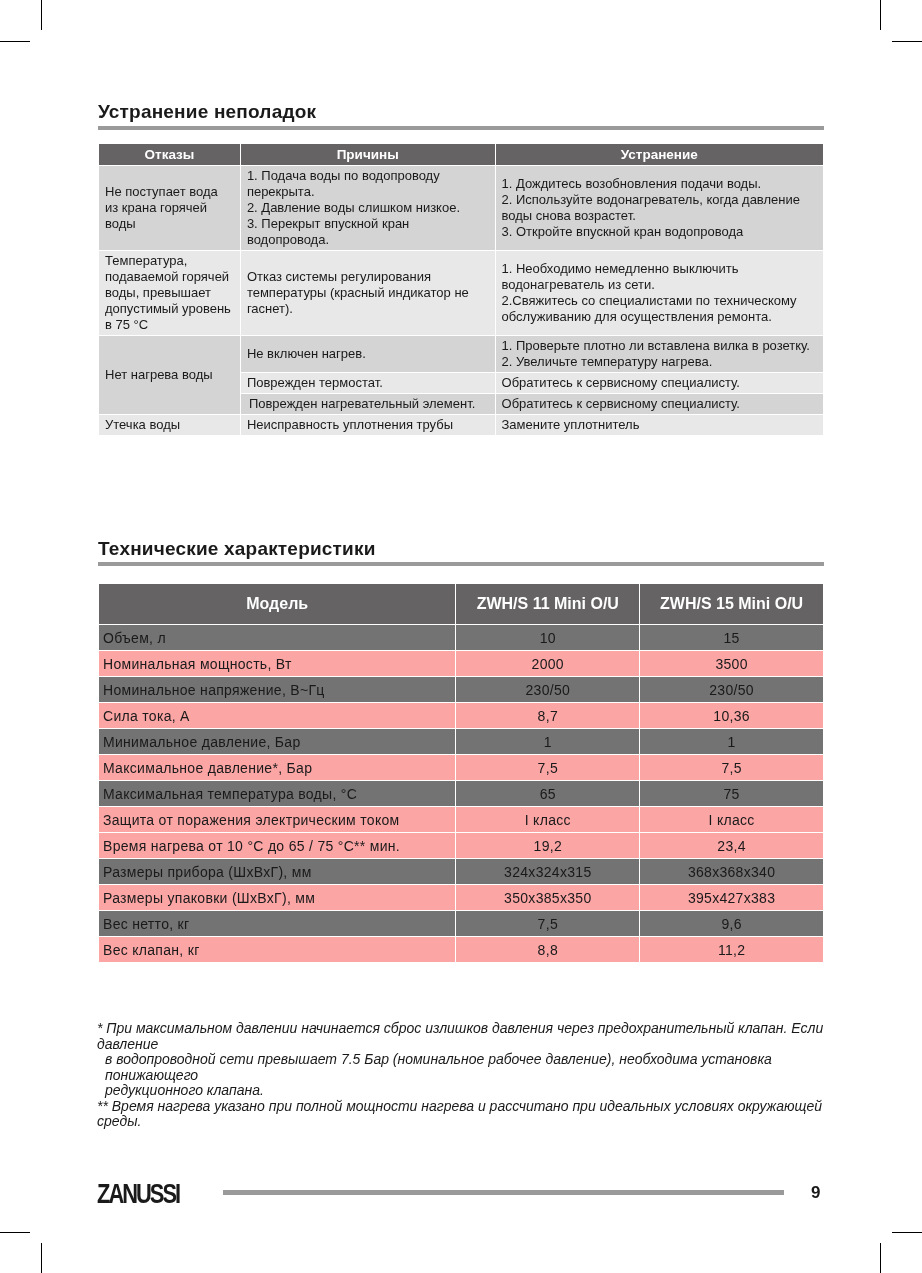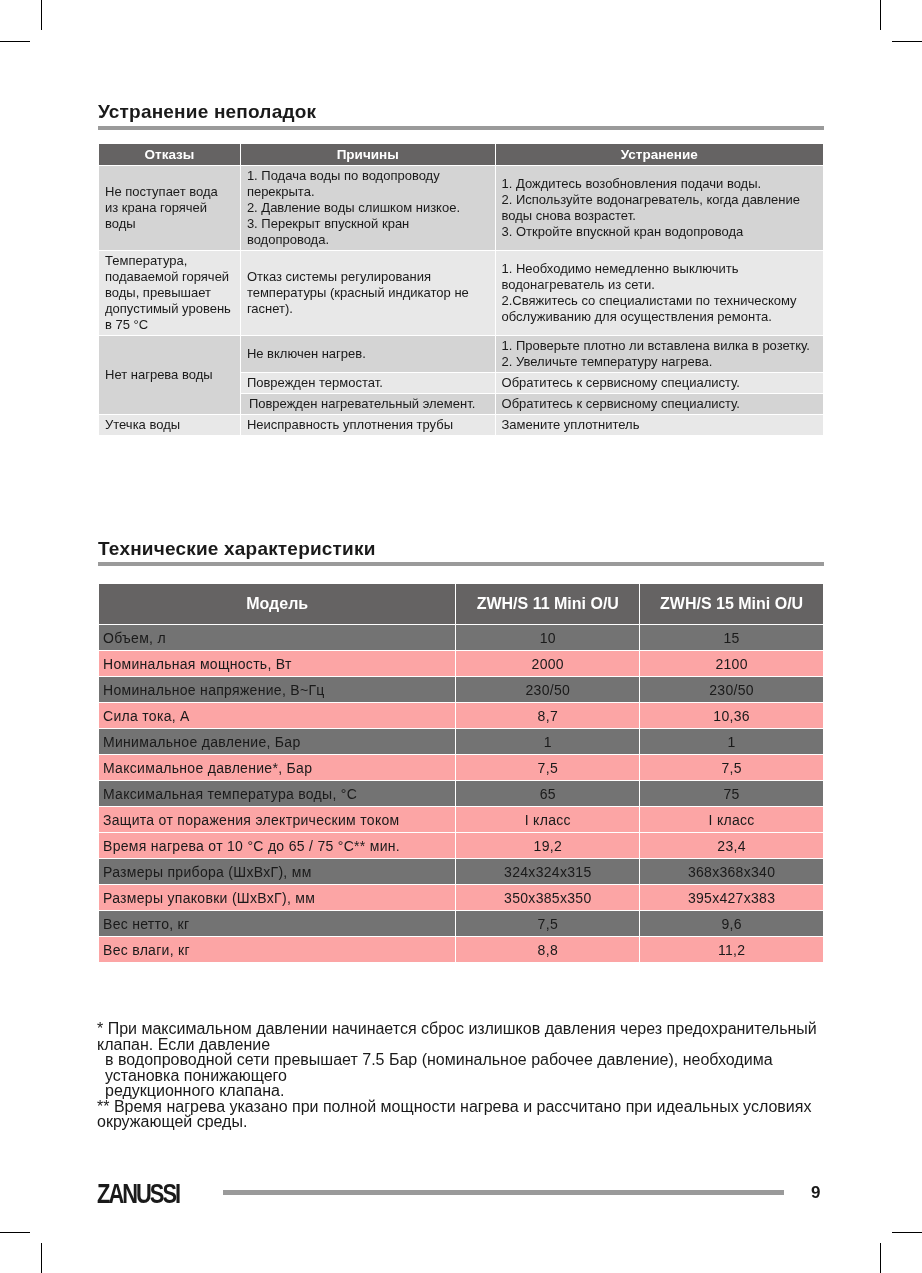--- a/index.html
+++ b/index.html
@@ -12,21 +12,21 @@
   th { background:#656363; color:#ffffff; font-weight:bold; text-align:center; }
   .tr th { height:21px; padding:0 6px; font-size:13.5px; }
   .tr td { padding:2px 6px; text-align:left; }
   .g { background:#d4d4d4; }
   .l { background:#e8e8e8; }
   .sp th { height:38px; font-size:16px; }
   .sp td { height:25px; padding:0 4px; font-size:14px; letter-spacing:0.3px; }
   .sp td.v { text-align:center; }
   .sp tr.a td { background:#737373; }
   .sp tr.b td { background:#fca5a5; }
-  .notes { position:absolute; left:97px; top:1021px; width:732px; font-size:16px; line-height:15.5px; color:#1a1a1a; }
+  .notes { position:absolute; left:97px; top:1021px; width:732px; font-size:14px; line-height:15.5px; color:#1a1a1a;font-style:italic; }
   .notes p { margin:0; }
   .notes .indent { padding-left:8px; }
   .logo { position:absolute; left:97px; top:1176px; font-family:"Liberation Sans", sans-serif; font-weight:bold; font-size:28px; letter-spacing:-2.5px; color:#1a1a1a; transform:scaleX(0.78); transform-origin:left center; line-height:36px; }
   .footer-rule { position:absolute; left:223px; top:1190px; width:561px; height:5px; background:#9a9a9a; }
   .page-num { position:absolute; left:811px; top:1183px; font-weight:bold; font-size:17px; color:#1a1a1a; }
 </style>
 </head>
 <body>
 
 <div class="crop" style="left:41px;top:0;width:1px;height:30px;"></div>
@@ -110,21 +110,21 @@
   </thead>
   <tbody id="sp-body">
       <tr class="a">
         <td>Объем, л</td>
         <td class="v">10</td>
         <td class="v">15</td>
       </tr>
       <tr class="b">
         <td>Номинальная мощность, Вт</td>
         <td class="v">2000</td>
-        <td class="v">2100</td>
+        <td class="v">3500</td>
       </tr>
       <tr class="a">
         <td>Номинальное напряжение, В~Гц</td>
         <td class="v">230/50</td>
         <td class="v">230/50</td>
       </tr>
       <tr class="b">
         <td>Сила тока, А</td>
         <td class="v">8,7</td>
         <td class="v">10,36</td>
@@ -163,21 +163,21 @@
         <td>Размеры упаковки (ШхВхГ), мм</td>
         <td class="v">350x385x350</td>
         <td class="v">395x427x383</td>
       </tr>
       <tr class="a">
         <td>Вес нетто, кг</td>
         <td class="v">7,5</td>
         <td class="v">9,6</td>
       </tr>
       <tr class="b">
-        <td>Вес влаги, кг</td>
+        <td>Вес клапан, кг</td>
         <td class="v">8,8</td>
         <td class="v">11,2</td>
       </tr>
     </tbody>
 </table>
 
 <div class="notes">
   <p>* При максимальном давлении начинается сброс излишков давления через предохранительный клапан. Если давление</p>
   <p class="indent">в водопроводной сети превышает 7.5 Бар (номинальное рабочее давление), необходима установка понижающего</p>
   <p class="indent">редукционного клапана.</p>

